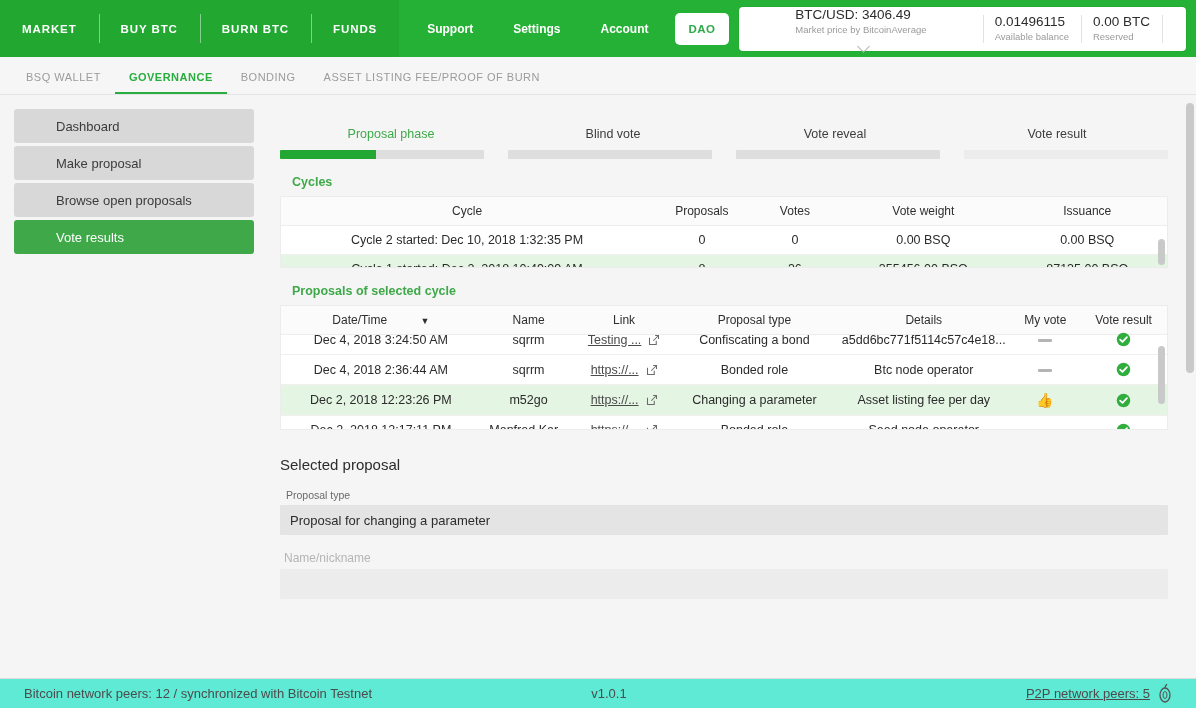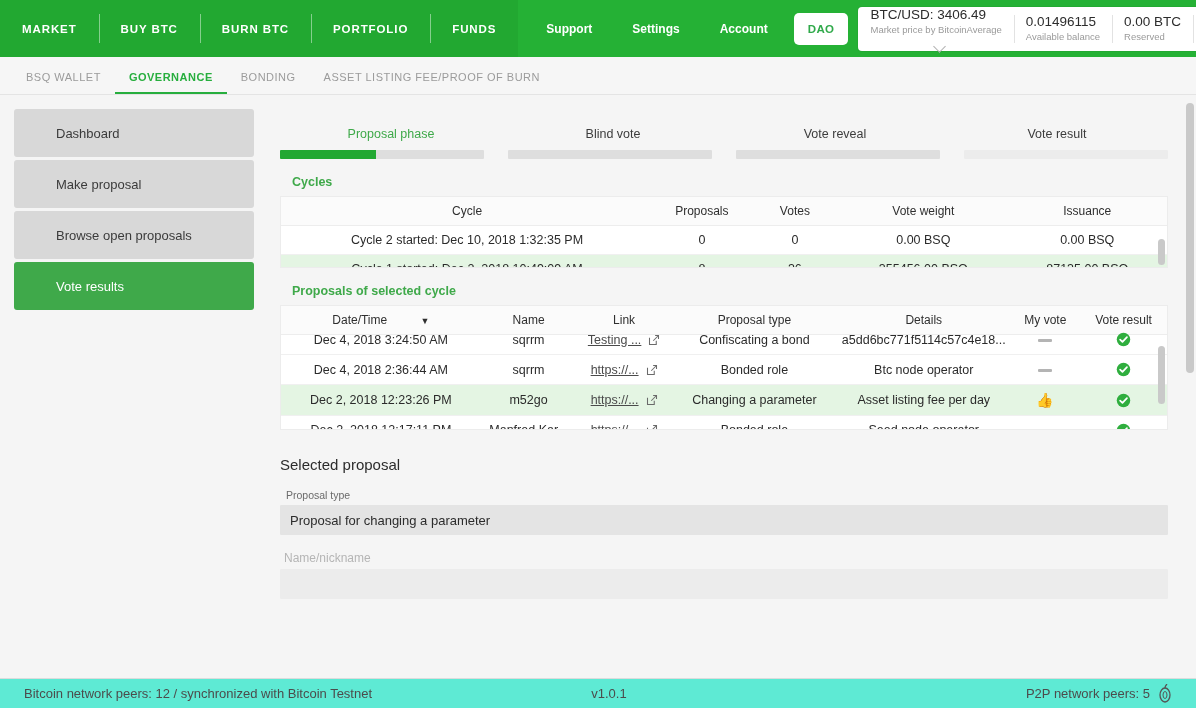--- a/index.html
+++ b/index.html
@@ -64,21 +64,21 @@
     font-size: 11px; letter-spacing: .5px; color: #9b9b9b; padding: 0 14px 9px;
     cursor: pointer; border-bottom: 2px solid transparent; white-space: nowrap;
   }
   .subnav .tab.active { color: #27ae3e; border-bottom-color: #27ae3e; font-weight: bold; }
 
   
   .body { flex: 1 1 auto; display: flex; position: relative; background: #f5f5f5; overflow: hidden; }
   .sidebar { width: 268px; flex: 0 0 268px; padding: 14px 14px 0 14px; }
   .side-item {
     background: #d8d8d8; color: #3b3b3b; font-size: 13px; border-radius: 3px;
-    height: 48px; display: flex; align-items: center; padding-left: 42px;
+    height: 34px; display: flex; align-items: center; padding-left: 42px;
     margin-bottom: 3px; cursor: pointer;
   }
   .side-item.active { background: #3fa94a; color: #ffffff; }
 
   .content { flex: 1 1 auto; padding: 12px 28px 0 12px; overflow: hidden; position: relative; }
 
   h2.section { font-size: 15px; color: #2c2c2c; font-weight: normal; margin: 8px 0 0 0; }
   h3.grouptitle { font-size: 12.5px; color: #3fa94a; margin: 16px 0 7px 12px; }
 
   
@@ -133,33 +133,32 @@
   }
   .pagescroll .pthumb { position: absolute; top: 8px; height: 270px; width: 8px; background: #c9c9c9; border-radius: 4px; }
 
   
   .footer {
     height: 30px; flex: 0 0 30px; background: #5eead4; border-top: 1px solid #dcdcdc;
     display: flex; align-items: center; padding: 0 24px; font-size: 13px; color: #4c4c4c;
   }
   .footer .f-left { flex: 0 0 auto; }
   .footer .f-center { flex: 1 1 auto; text-align: center; padding-right: 180px; }
-  .footer .f-right { display: flex; align-items: center; gap: 8px; }
+  .footer .f-right { display: flex; align-items: center; gap: 8px; text-decoration: underline; }
 </style>
 </head>
 <body>
 
 <div class="app">
 
   <div class="topbar">
     <div class="nav-primary">
       <div class="navitem">MARKET</div>
       <div class="navitem">BUY BTC</div>
       <div class="navitem">BURN BTC</div>
-      <div class="navitem">PORTFOLIO</div>
       <div class="navitem">FUNDS</div>
     </div>
     <div class="nav-secondary">
       <div class="navitem">Support</div>
       <div class="navitem">Settings</div>
       <div class="navitem">Account</div>
     </div>
     <div class="dao-btn">DAO</div>
 
     <div class="market-box">

